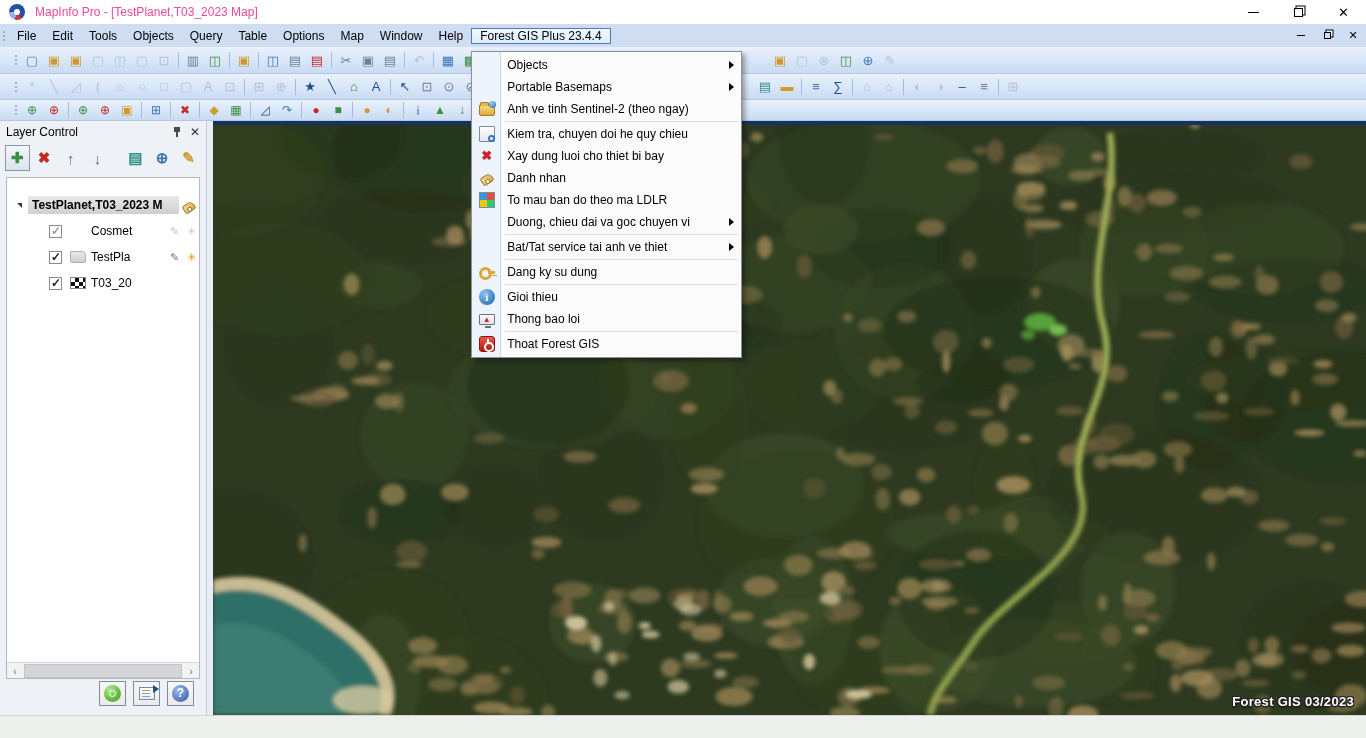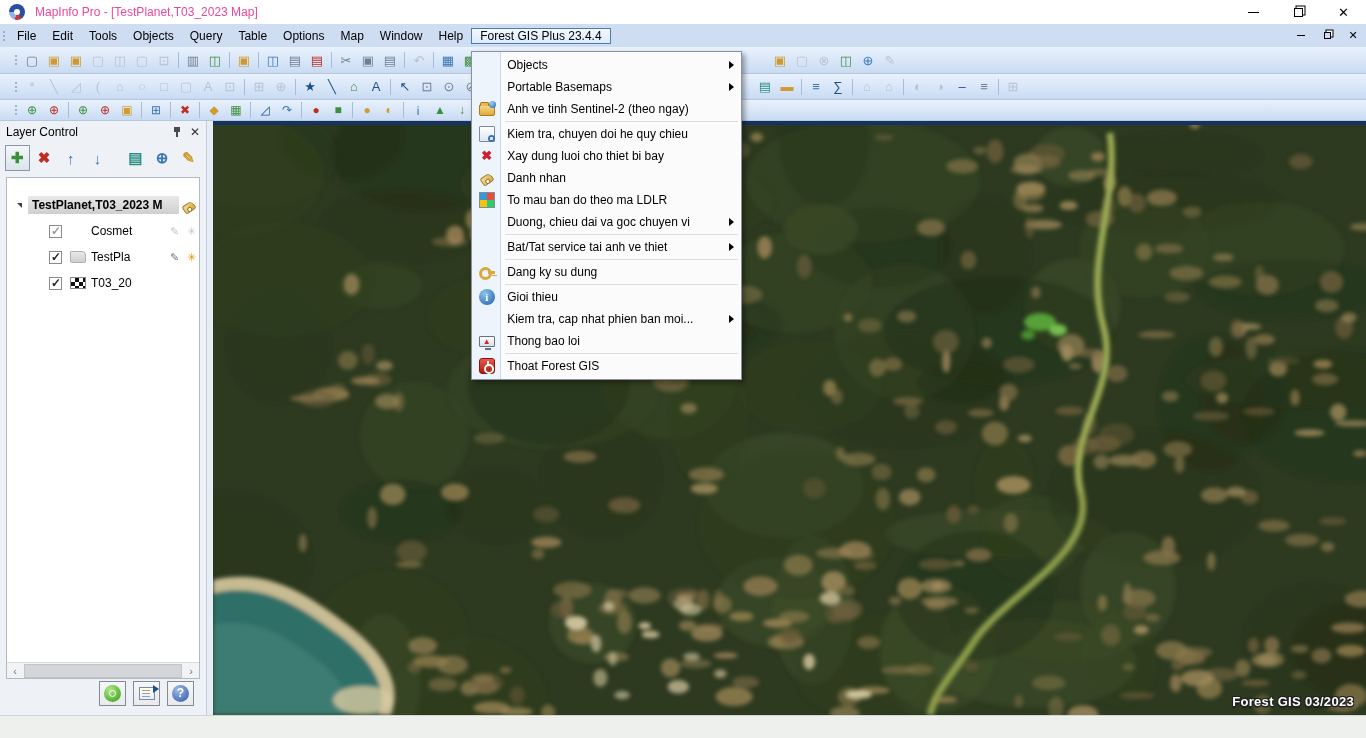--- a/index.html
+++ b/index.html
@@ -217,25 +217,20 @@
               <span class="mi mi-key"></span>
             </span>
             <span class="dlabel">Dang ky su dung</span>
           </div>
           <div class="dsep"></div>
           <div class="ditem">
             <span class="dicon">
               <span class="mi mi-info">i</span>
             </span>
             <span class="dlabel">Gioi thieu</span>
-          </div>
-          <div class="ditem">
-            <span class="dicon"></span>
-            <span class="dlabel">Kiem tra, cap nhat phien ban moi...</span>
-            <span class="darrow"></span>
           </div>
           <div class="ditem">
             <span class="dicon">
               <span class="mi mi-monitor">▲</span>
             </span>
             <span class="dlabel">Thong bao loi</span>
           </div>
           <div class="dsep"></div>
           <div class="ditem">
             <span class="dicon">

